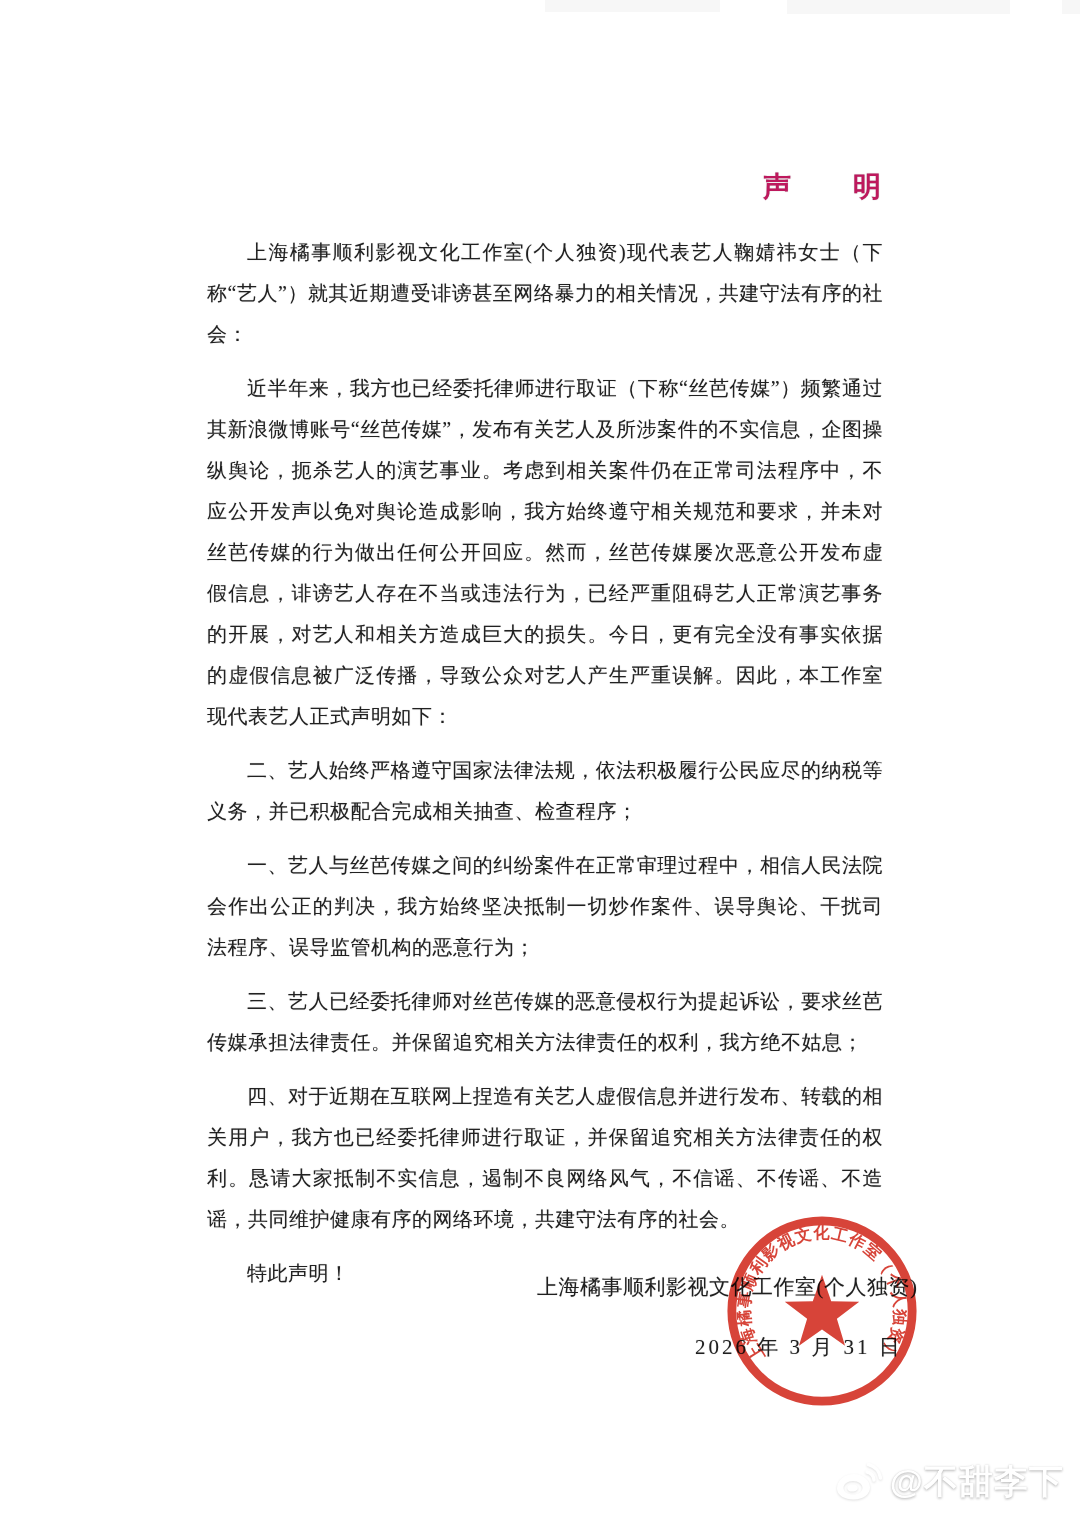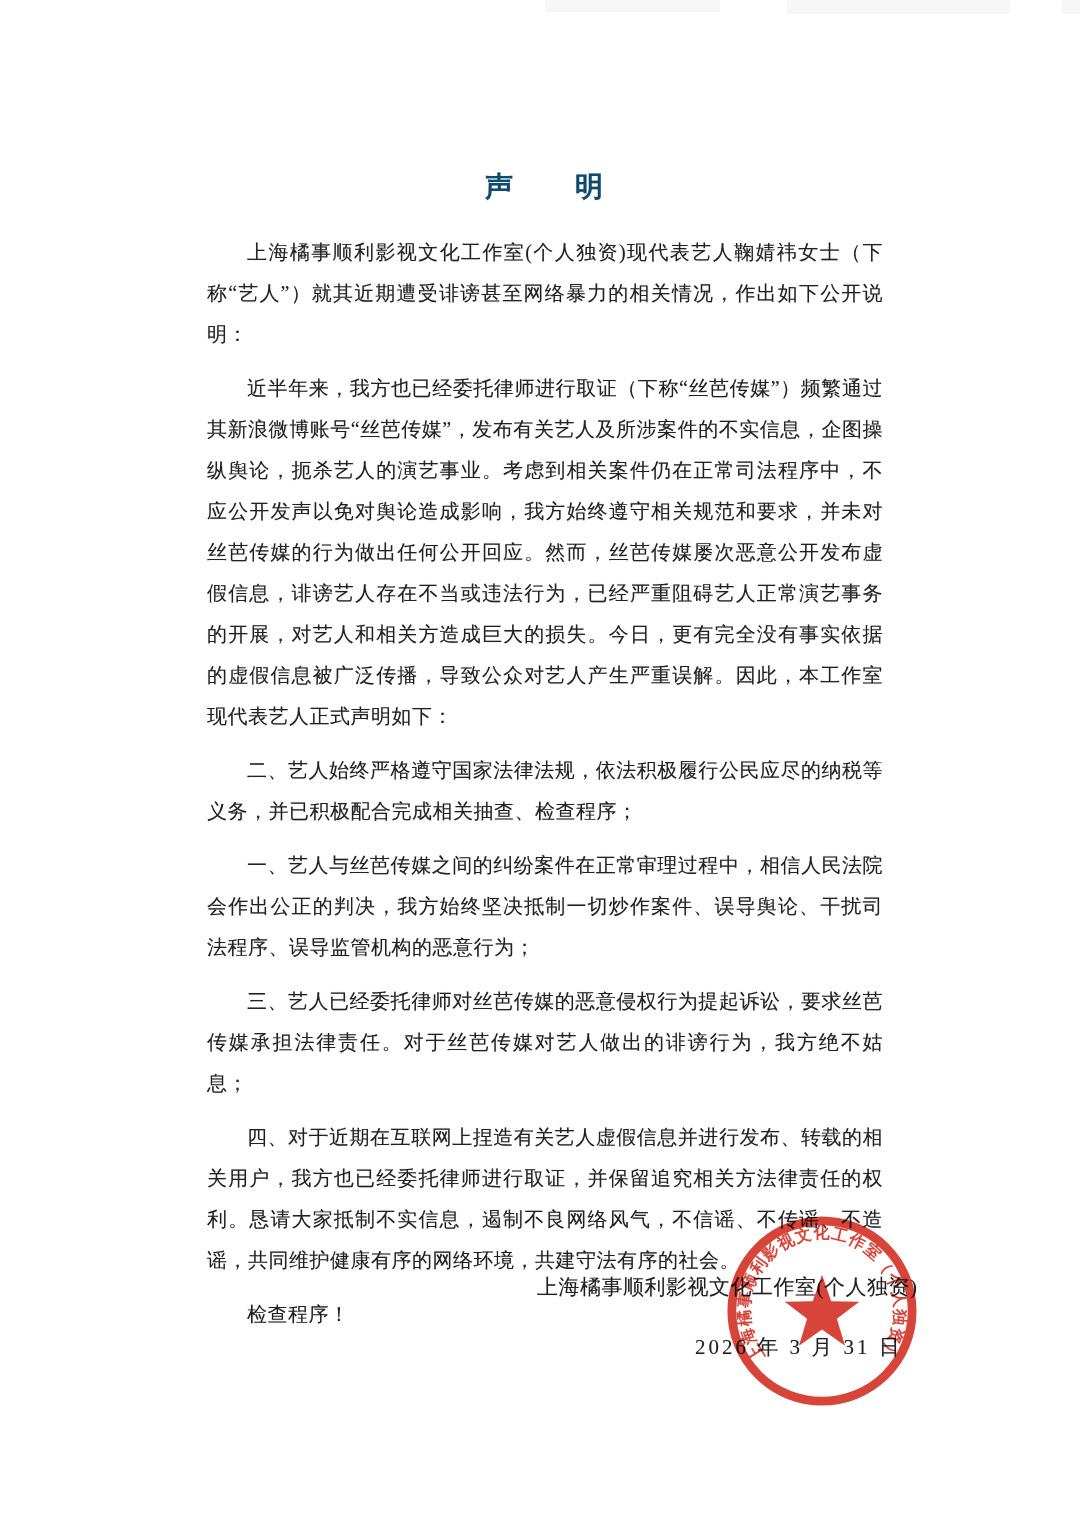--- a/index.html
+++ b/index.html
@@ -16,22 +16,22 @@
   .artifact-1{left:545px;width:175px;height:12px;}
   .artifact-2{left:787px;width:223px;height:14px;}
   .artifact-3{left:1062px;width:18px;height:14px;}
 
   .doc{
     position:absolute;left:207px;top:166px;width:676px;
   }
   .doc h1{
     margin:0 0 24px 0;
     font-size:28px;line-height:42px;font-weight:bold;
-    text-align:center;letter-spacing:2px;
-    color:#0c4a6e;
+    text-align:right;letter-spacing:2px;
+    color:#be185d;
     text-shadow:0 0 1px rgba(30,30,30,.35);
   }
   .doc p{
     margin:0 0 13px 0;
     font-size:20px;line-height:41px;
     text-align:justify;text-justify:inter-ideograph;
     text-indent:2em;
     letter-spacing:0.5px;
     color:#212121;
     text-shadow:0 0 1px rgba(30,30,30,.30);
@@ -74,37 +74,47 @@
 <body>
 
 <div class="page">
 
   <div class="scan-artifact artifact-1"></div>
   <div class="scan-artifact artifact-2"></div>
   <div class="scan-artifact artifact-3"></div>
 
   <div class="doc">
     <h1>声　　明</h1>
-    <p>上海橘事顺利影视文化工作室(个人独资)现代表艺人鞠婧祎女士（下称“艺人”）就其近期遭受诽谤甚至网络暴力的相关情况，作出如下公开说明：</p>
+    <p>上海橘事顺利影视文化工作室(个人独资)现代表艺人鞠婧祎女士（下称“艺人”）就其近期遭受诽谤甚至网络暴力的相关情况，共建守法有序的社会：</p>
     <p>近半年来，我方也已经委托律师进行取证（下称“丝芭传媒”）频繁通过其新浪微博账号“丝芭传媒”，发布有关艺人及所涉案件的不实信息，企图操纵舆论，扼杀艺人的演艺事业。考虑到相关案件仍在正常司法程序中，不应公开发声以免对舆论造成影响，我方始终遵守相关规范和要求，并未对丝芭传媒的行为做出任何公开回应。然而，丝芭传媒屡次恶意公开发布虚假信息，诽谤艺人存在不当或违法行为，已经严重阻碍艺人正常演艺事务的开展，对艺人和相关方造成巨大的损失。今日，更有完全没有事实依据的虚假信息被广泛传播，导致公众对艺人产生严重误解。因此，本工作室现代表艺人正式声明如下：</p>
     <p>二、艺人始终严格遵守国家法律法规，依法积极履行公民应尽的纳税等义务，并已积极配合完成相关抽查、检查程序；</p>
     <p>一、艺人与丝芭传媒之间的纠纷案件在正常审理过程中，相信人民法院会作出公正的判决，我方始终坚决抵制一切炒作案件、误导舆论、干扰司法程序、误导监管机构的恶意行为；</p>
-    <p>三、艺人已经委托律师对丝芭传媒的恶意侵权行为提起诉讼，要求丝芭传媒承担法律责任。对于丝芭传媒对艺人做出的诽谤行为，我方绝不姑息；</p>
+    <p>三、艺人已经委托律师对丝芭传媒的恶意侵权行为提起诉讼，要求丝芭传媒承担法律责任。并保留追究相关方法律责任的权利，我方绝不姑息；</p>
     <p>四、对于近期在互联网上捏造有关艺人虚假信息并进行发布、转载的相关用户，我方也已经委托律师进行取证，并保留追究相关方法律责任的权利。恳请大家抵制不实信息，遏制不良网络风气，不信谣、不传谣、不造谣，共同维护健康有序的网络环境，共建守法有序的社会。</p>
-    <p class="closing">检查程序！</p>
+    <p class="closing">特此声明！</p>
   </div>
 
   <div class="signature">上海橘事顺利影视文化工作室(个人独资)</div>
   <div class="date">2026 年 3 月 31 日</div>
 
   <svg class="seal" viewBox="0 0 200 200" aria-hidden="true">
     <defs>
       <path id="sealArc" d="M 50.5,155 A 74,74 0 1 1 149.5,155" fill="none"></path>
     </defs>
     <circle cx="100" cy="100" r="92" fill="none" stroke-width="9" stroke="#d43428"></circle>
     <polygon points="100,63 109.4,90.1 138,90.6 115.2,107.9 123.5,135.4 100,119 76.5,135.4 84.8,107.9 62,90.6 90.6,90.1" fill="#d43428"></polygon>
     <text font-size="16.5" font-weight="bold" letter-spacing="1" font-family="Liberation Serif, DejaVu Serif, serif" fill="#d43428">
       <textPath href="#sealArc" startOffset="50%" text-anchor="middle">上海橘事顺利影视文化工作室（个人独资）</textPath>
     </text>
   </svg>
 
+  <div class="watermark">
+    <svg width="48" height="40" viewBox="0 0 48 40" aria-hidden="true">
+      <path d="M20 12 C10 12 3 19 3 26.5 C3 33.5 11 37.5 19.5 37.5 C29.5 37.5 36 32 36 25.5 C36 18.5 29 12 20 12 Z
+               M19 32.5 C13.5 32.5 9.5 29.8 9.5 26 C9.5 22.2 13.5 19 19 19 C24.5 19 28.5 22 28.5 26 C28.5 29.8 24.5 32.5 19 32.5 Z
+               M18.5 22.5 C15.5 22.5 13.2 24.2 13.2 26.2 C13.2 28.2 15.5 29.6 18.5 29.6 C21.5 29.6 23.8 28 23.8 26 C23.8 24 21.5 22.5 18.5 22.5 Z" fill="#ffffff"></path>
+      <path d="M33 10 A 9 9 0 0 1 40 18" stroke="#ffffff" stroke-width="3.4" fill="none" stroke-linecap="round"></path>
+      <path d="M34.5 2.5 A 16.5 16.5 0 0 1 46.5 16" stroke="#ffffff" stroke-width="3.4" fill="none" stroke-linecap="round"></path>
+    </svg>
+    <span>@不甜李下</span>
+  </div>
 
 </div>
 
 </body></html>

